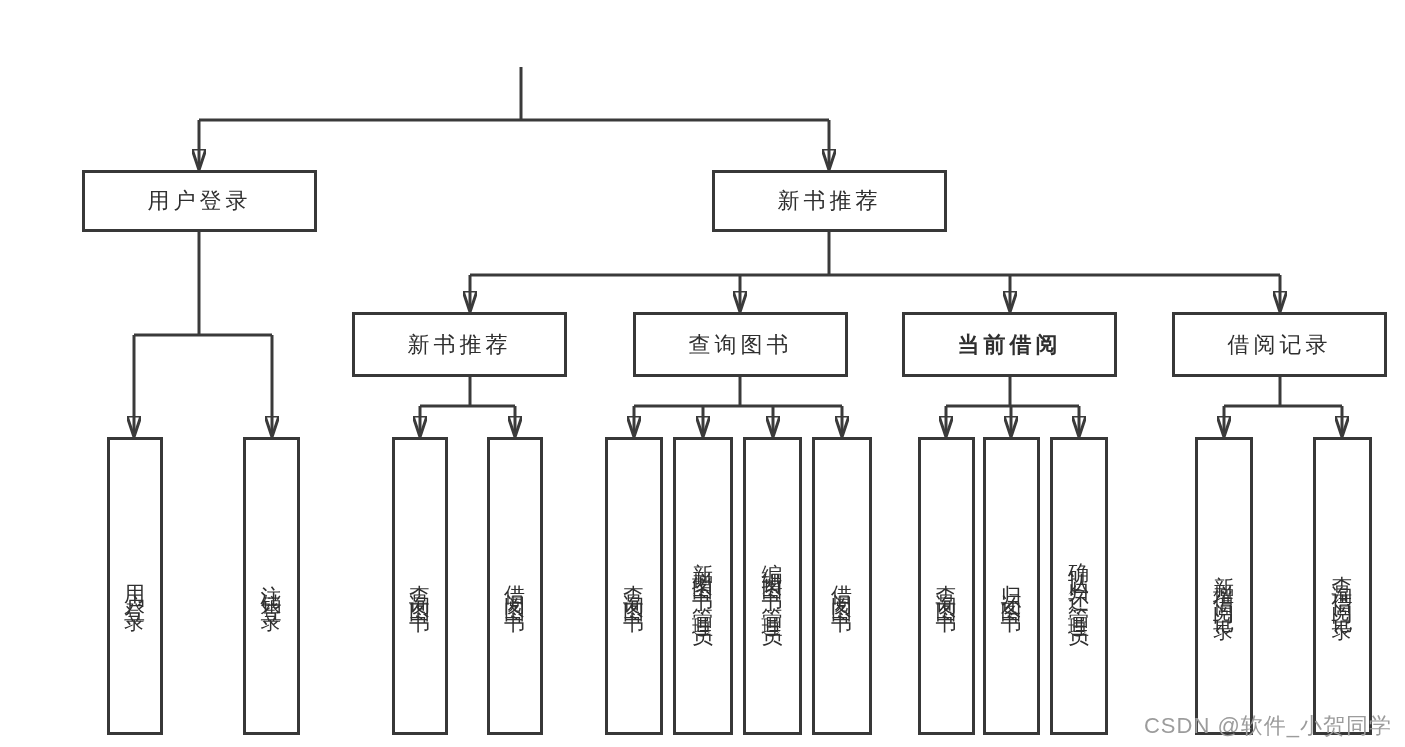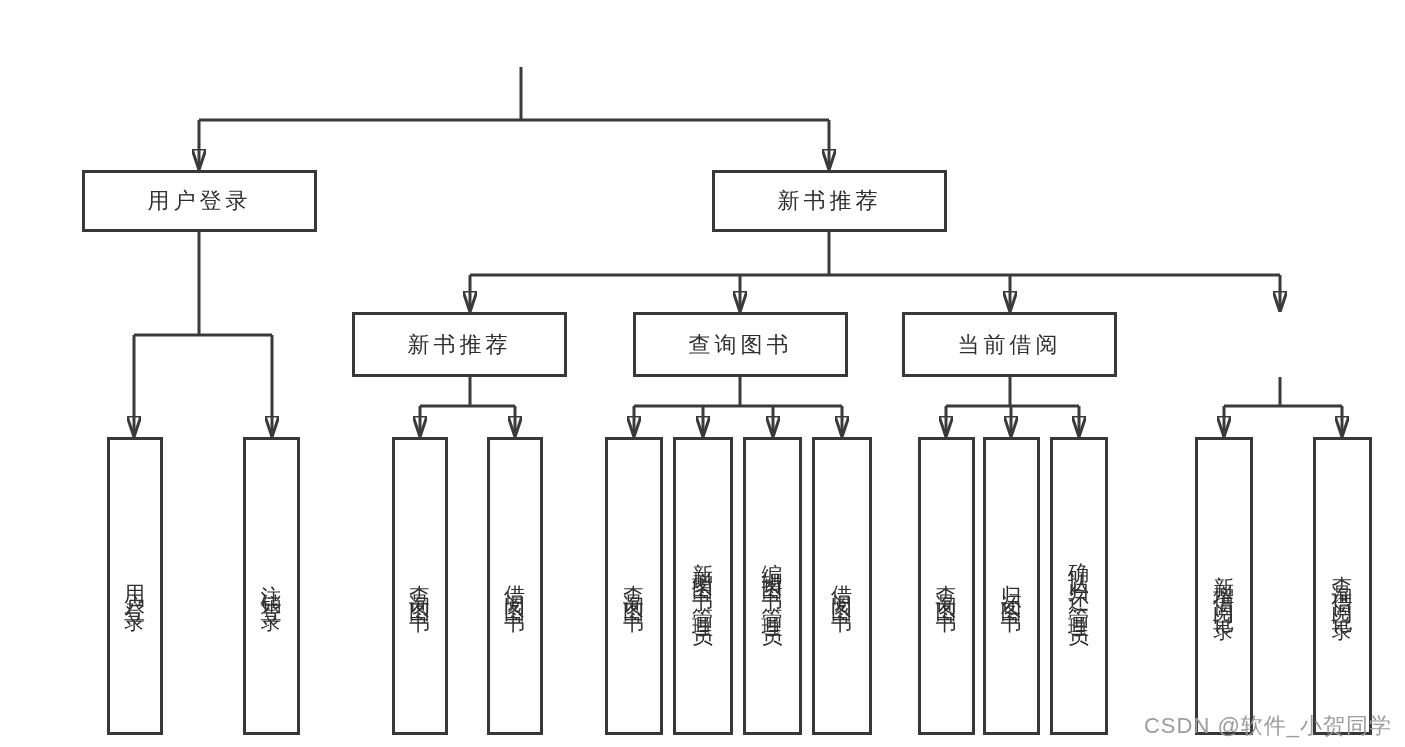--- a/index.html
+++ b/index.html
@@ -111,22 +111,25 @@
   <div class="node" style="left:712px;top:170px;width:235px;height:62px;">
     <span class="lbl">新书推荐</span>
   </div>
 
   <div class="node" style="left:352px;top:312px;width:215px;height:65px;">
     <span class="lbl">新书推荐</span>
   </div>
   <div class="node" style="left:633px;top:312px;width:215px;height:65px;">
     <span class="lbl">查询图书</span>
   </div>
-  <div class="node" style="left:902px;top:312px;width:215px;height:65px;">
+  <div class="node" style="left:902px;top:312px;width:215px;height:65px;font-weight:bold;">
     <span class="lbl">当前借阅</span>
+  </div>
+  <div class="node" style="left:1172px;top:312px;width:215px;height:65px;">
+    <span class="lbl">借阅记录</span>
   </div>
 
   <div class="leaf" style="left:107px;top:437px;width:56px;height:298px;">
     <span class="vtext">用户登录</span>
   </div>
   <div class="leaf" style="left:243px;top:437px;width:57px;height:298px;">
     <span class="vtext">注销登录</span>
   </div>
 
   <div class="leaf" style="left:392px;top:437px;width:56px;height:298px;">

